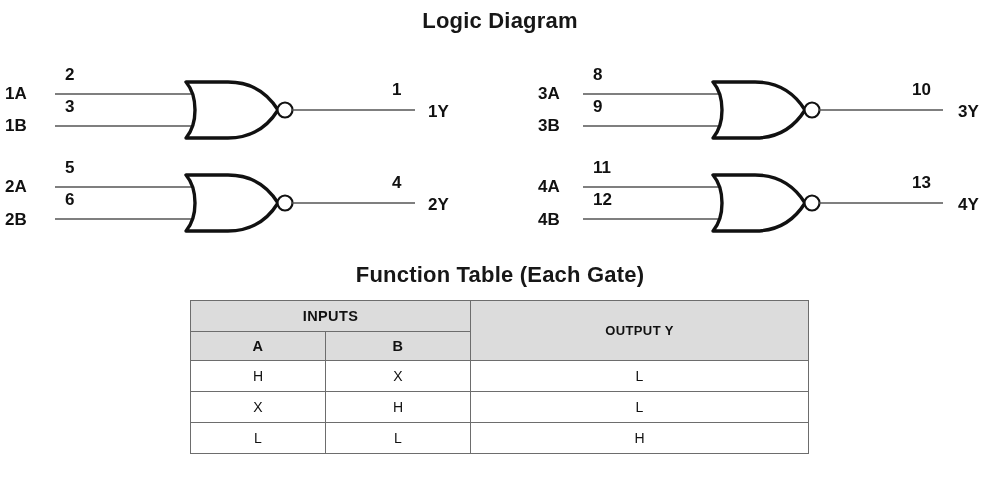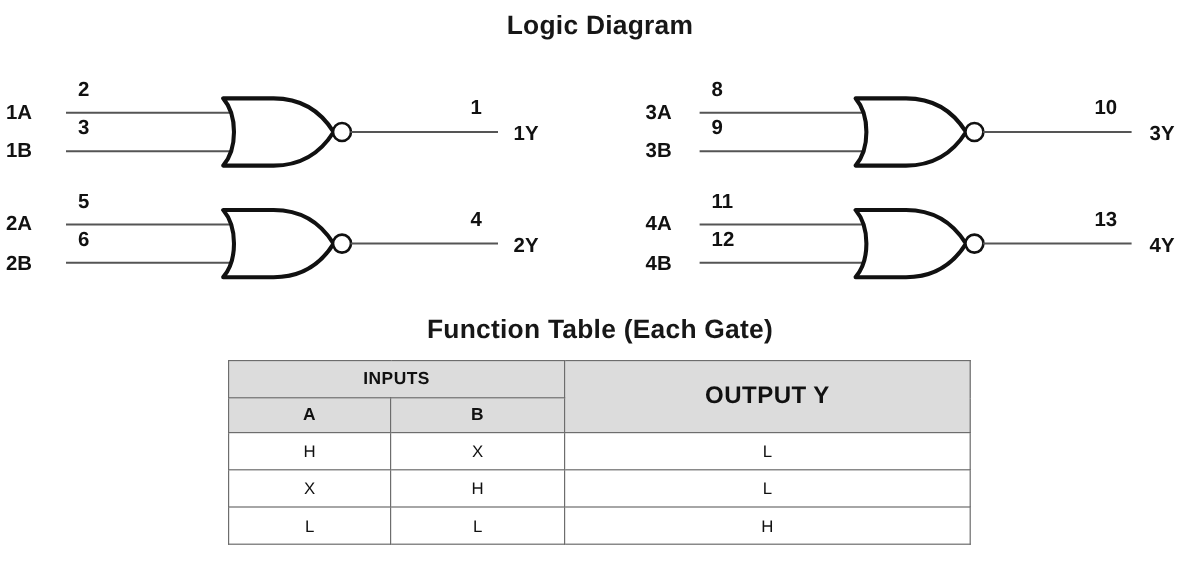--- a/index.html
+++ b/index.html
@@ -88,21 +88,21 @@
     text-align: center;
     color: #111111;
   }
   #function-table th {
     background: #dcdcdc;
     font-weight: bold;
     letter-spacing: 0.4px;
   }
   th.hdr-inputs { height: 28px; font-size: 14.5px; margin-top: 47px; }
   th.hdr-sub    { height: 26px; font-size: 14.5px; }
-  th.hdr-output { font-size: 20px; }
+  th.hdr-output { font-size: 13px; }
   #function-table td {
     height: 28px;
     background: #ffffff;
     font-size: 14px;
     font-weight: normal;
   }
   col.c-a { width: 135px; }
   col.c-b { width: 145px; }
   col.c-y { width: 338px; }
 </style>

